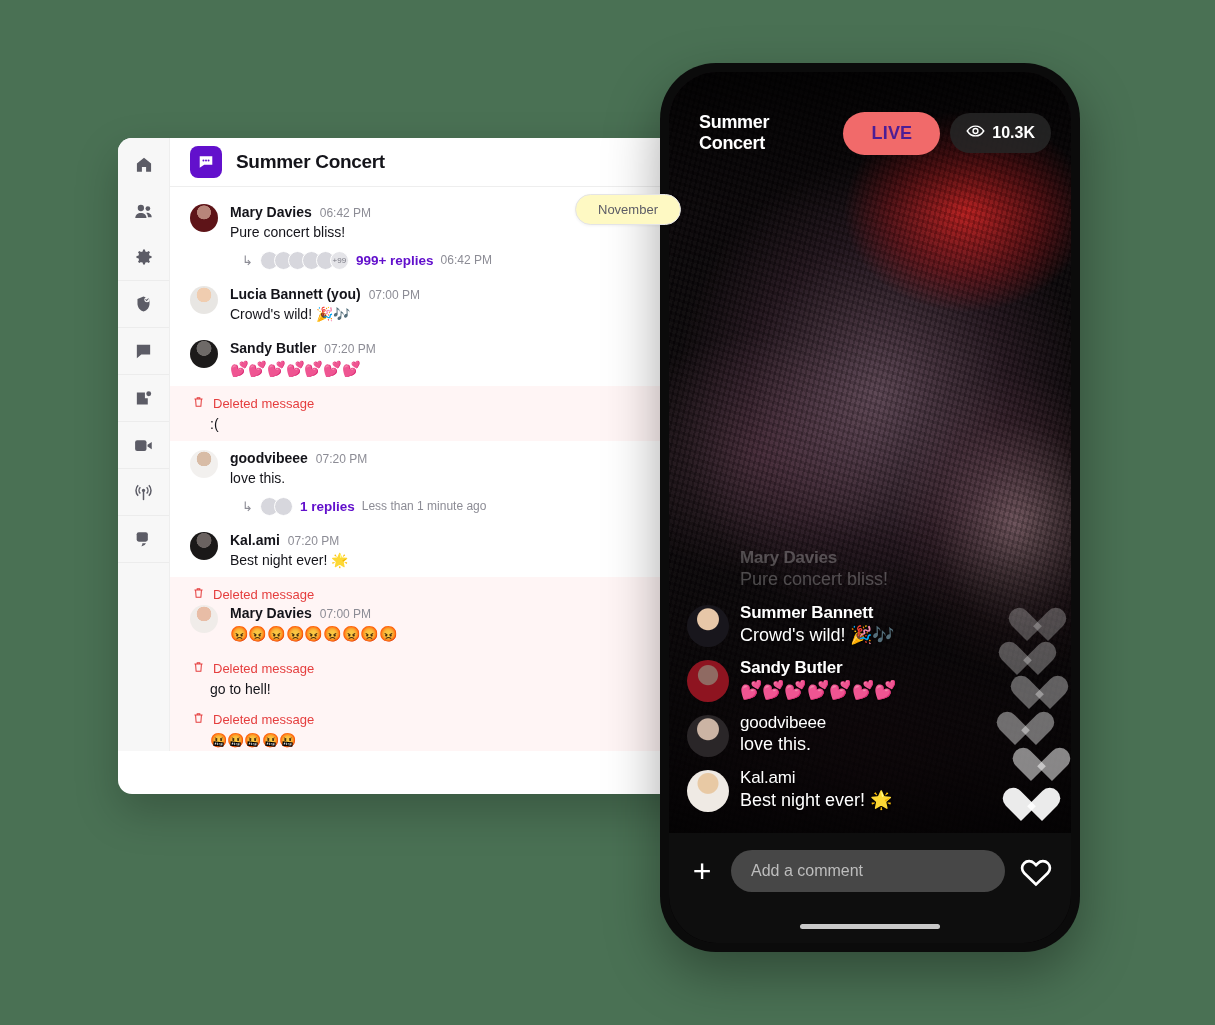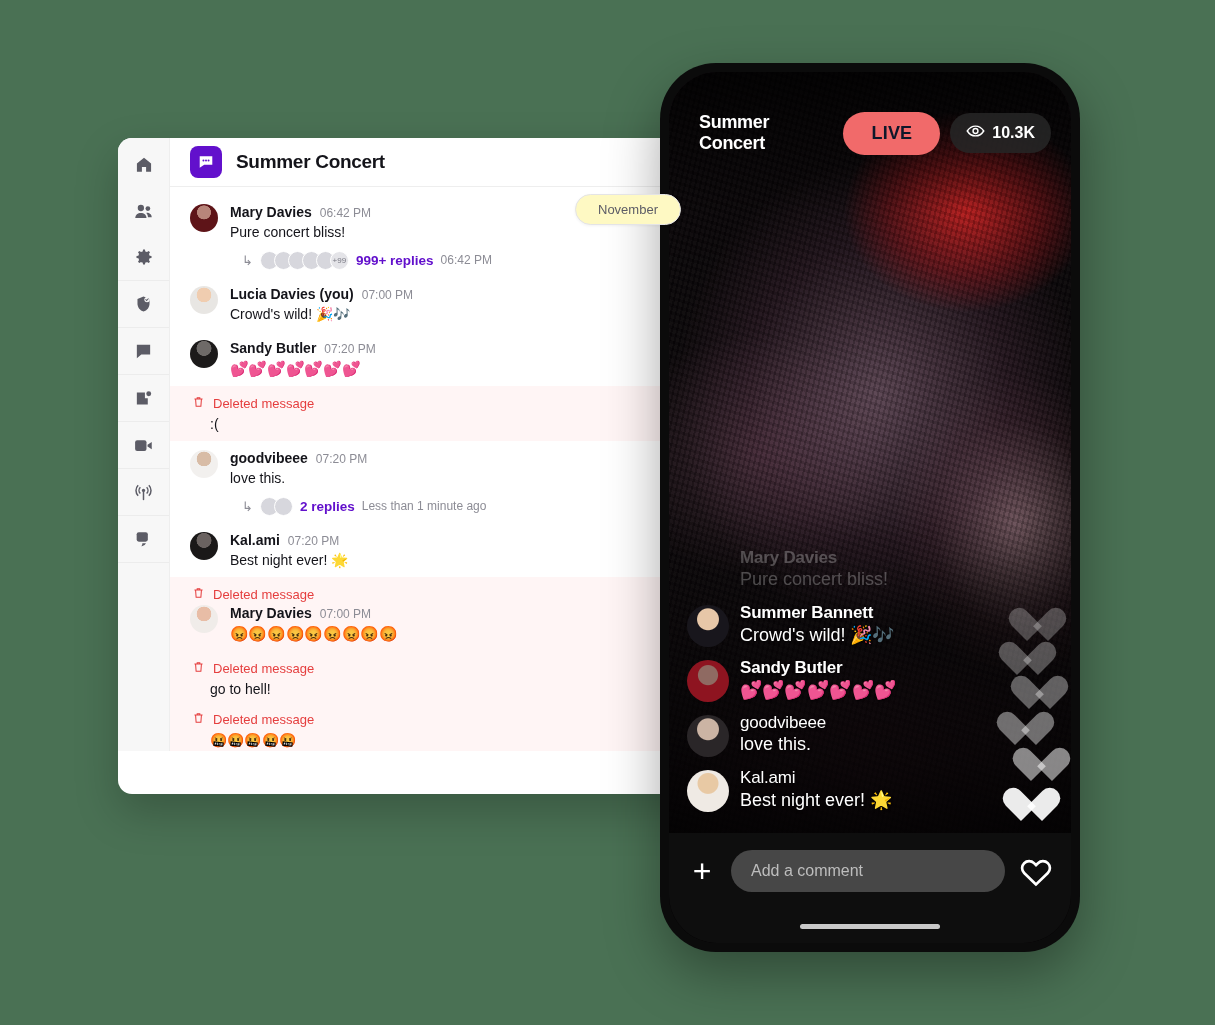--- a/index.html
+++ b/index.html
@@ -272,21 +272,21 @@
   }
   #phone-title {
     color: #ffffff;
     font-size: 18px;
     font-weight: bold;
     letter-spacing: -0.3px;
     flex: 1;
   }
   #live-badge {
     background: #f16a6a;
-    color: #0f172a;
+    color: #4c1d95;
     font-size: 18px;
     font-weight: bold;
     padding: 11px 28px;
     border-radius: 24px;
     letter-spacing: 0.2px;
   }
   #viewer-badge {
     background: rgba(38,38,38,0.88);
     color: #ffffff;
     font-size: 16px;
@@ -557,21 +557,21 @@
               <span class="thread-count">999+ replies</span>
               <span class="thread-time">06:42 PM</span>
             </div>
           </div>
         </div>
 
         <div class="msg">
           <div class="avatar av-lucia"></div>
           <div class="msg-body">
             <div class="msg-meta">
-              <span class="msg-sender">Lucia Davies (you)</span>
+              <span class="msg-sender">Lucia Bannett (you)</span>
               <span class="msg-time">07:00 PM</span>
             </div>
             <div class="msg-text">Crowd's wild! 🎉🎶</div>
           </div>
         </div>
 
         <div class="msg">
           <div class="avatar av-sandy"></div>
           <div class="msg-body">
             <div class="msg-meta">
@@ -601,21 +601,21 @@
               <span class="msg-sender">goodvibeee</span>
               <span class="msg-time">07:20 PM</span>
             </div>
             <div class="msg-text">love this.</div>
             <div class="thread-row">
               <span class="thread-arrow">↳</span>
               <span class="thread-avs">
                 <span class="t-av t1"></span>
                 <span class="t-av t2"></span>
               </span>
-              <span class="thread-count">2 replies</span>
+              <span class="thread-count">1 replies</span>
               <span class="thread-time">Less than 1 minute ago</span>
             </div>
           </div>
         </div>
 
         <div class="msg">
           <div class="avatar av-kal"></div>
           <div class="msg-body">
             <div class="msg-meta">
               <span class="msg-sender">Kal.ami</span>

